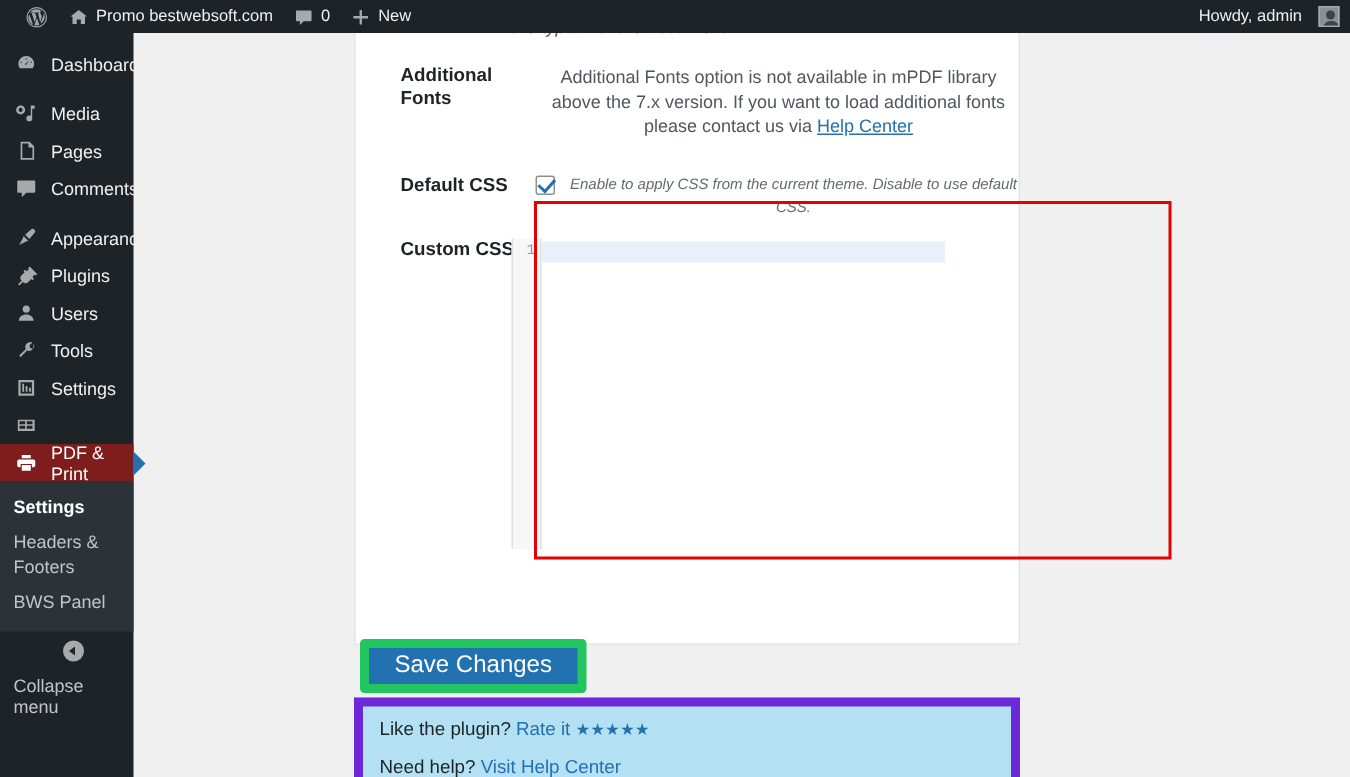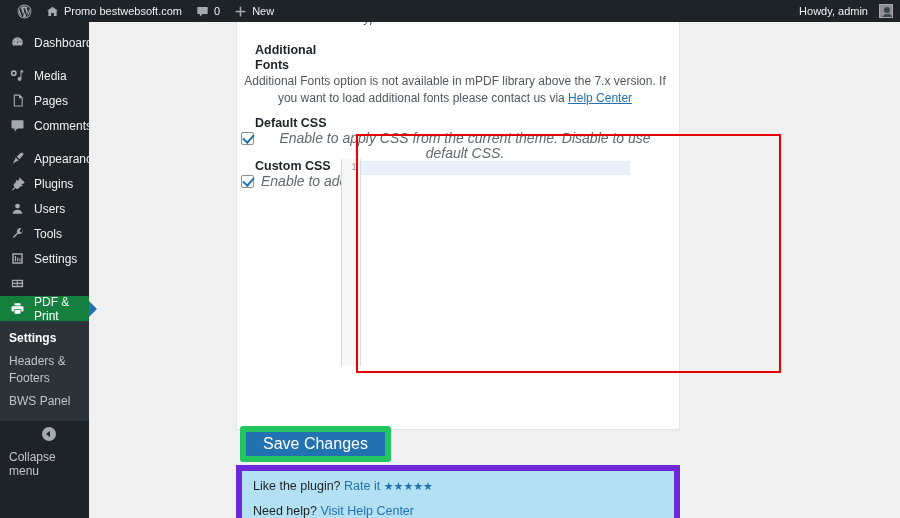--- a/index.html
+++ b/index.html
@@ -61,21 +61,21 @@
     position: relative;
   }
   .menu-item .mi-icon {
     width: 16px; height: 16px;
     display: flex; align-items: center; justify-content: center;
     flex: 0 0 16px;
   }
   .menu-item .mi-icon svg { display: block; fill: #a7aaad; }
   .menu-sep { height: 8px; }
   .menu-item.current {
-    background: #15803d; color: #fff;
+    background: #7f1d1d; color: #fff;
     font-weight: normal;
   }
   .menu-item.current .mi-icon svg { fill: #fff; }
   .menu-item.current::after {
     content: ""; position: absolute; right: -8px; top: 50%;
     margin-top: -8px;
     border-style: solid; border-width: 8px 0 8px 8px;
     border-color: transparent transparent transparent #2271b1;
   }
   #submenu { background: #2c3338; padding: 6px 0 8px 0; }
@@ -115,21 +115,21 @@
     border: 1px solid #e2e4e7;
   }
   .clipped-row {
     position: absolute; left: 0; top: 0; width: 100%;
     padding: 2px 0 0 104px;
     font-size: 12px; color: #50575e;
     font-style: italic;
     white-space: nowrap; overflow: hidden;
   }
 
-  .frow { display: flex; position: absolute; left: 4px; width: 100%; flex-direction: column; }
+  .frow { display: flex; position: absolute; left: 16px; width: 100%; }
   .flabel {
     width: 104px; padding-left: 14px;
     font-weight: bold; font-size: 12.5px; color: #1d2327;
     line-height: 15px;
   }
   .fbody { flex: 1; padding-right: 14px; text-align: center; }
   .fdesc {
     font-size: 12px; color: #50575e;
     line-height: 16.5px; font-style: normal;
   }
@@ -141,21 +141,21 @@
     border: 1px solid #8c8f94; background: #fff;
     border-radius: 2px; position: relative; margin-top: 1px;
   }
   .cbox.checked::after {
     content: ""; position: absolute;
     left: 3px; top: -1px; width: 5px; height: 9px;
     border: solid #2271b1; border-width: 0 2px 2px 0;
     transform: rotate(42deg);
   }
   .cblabel {
-    font-size: 14px; font-style: italic; color: #646970;
+    font-size: 10px; font-style: italic; color: #646970;
     line-height: 15px;
   }
 
   
   #redbox {
     position: absolute; left: 119px; top: 125px;
     width: 425px; height: 239px;
     border: 2px solid #e60000;
     pointer-events: none;
   }

